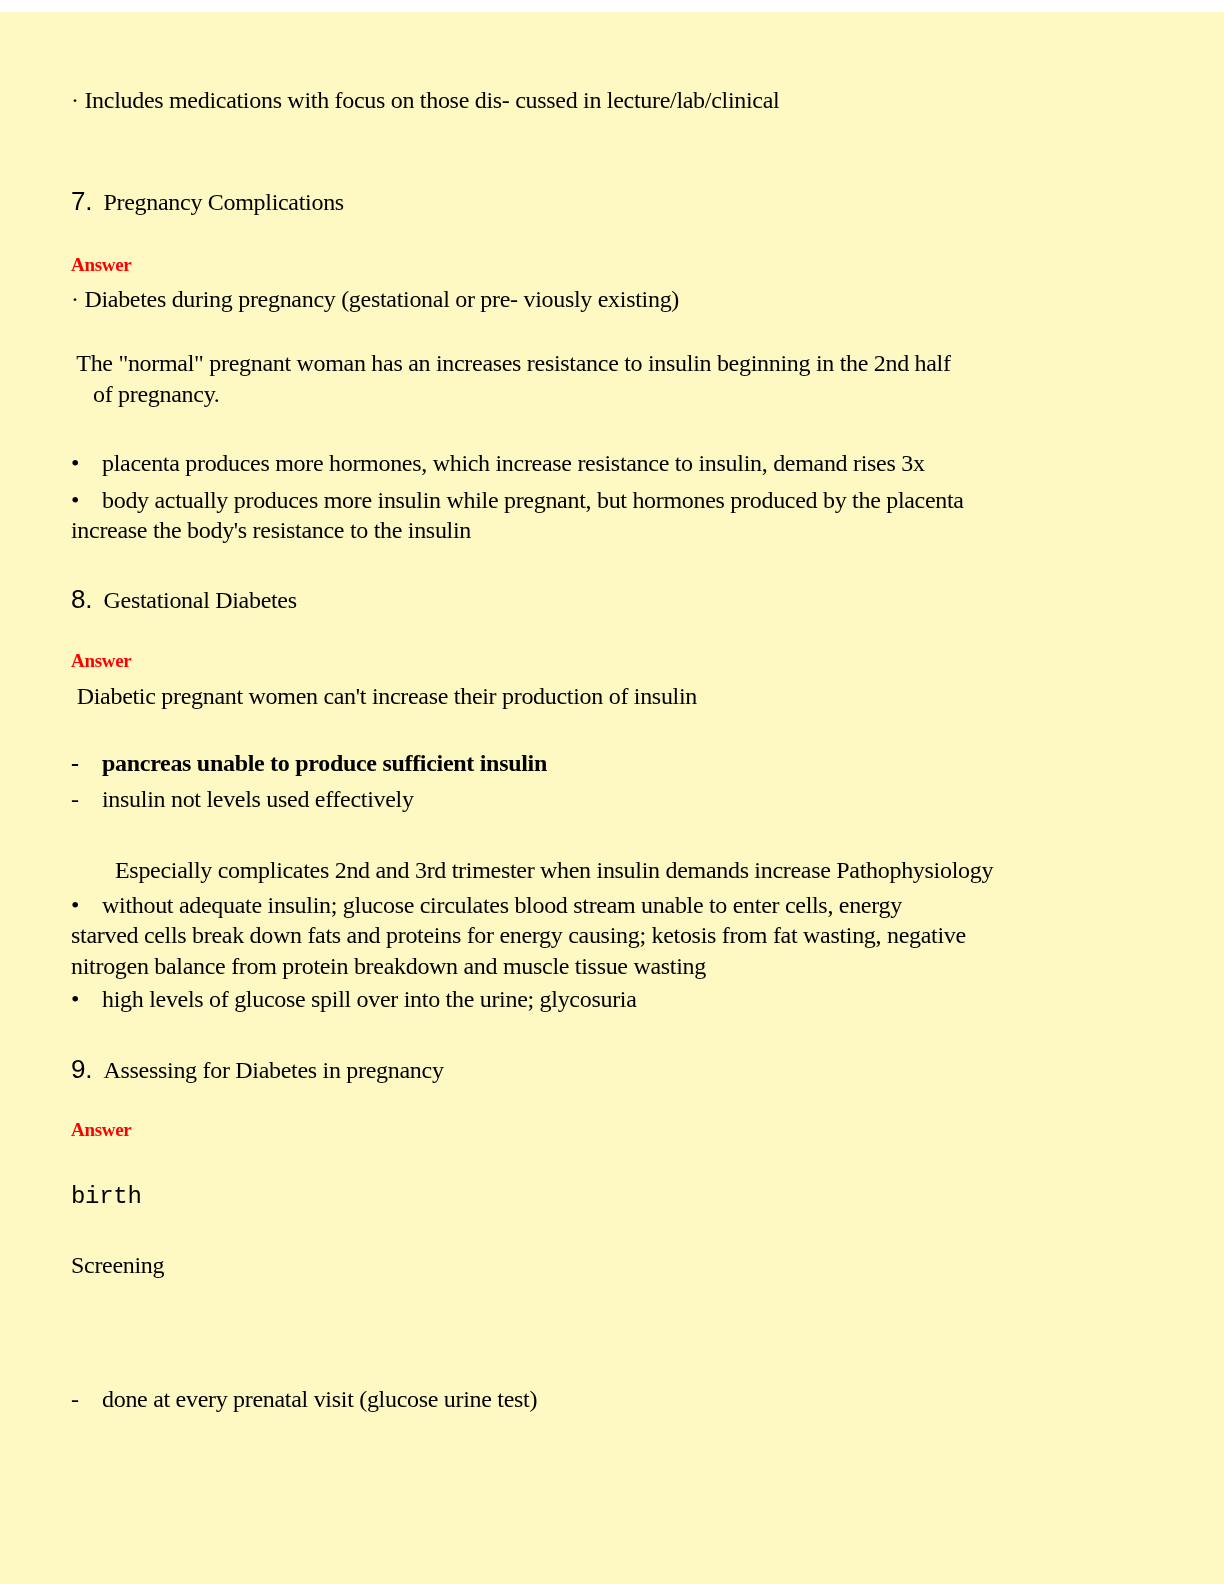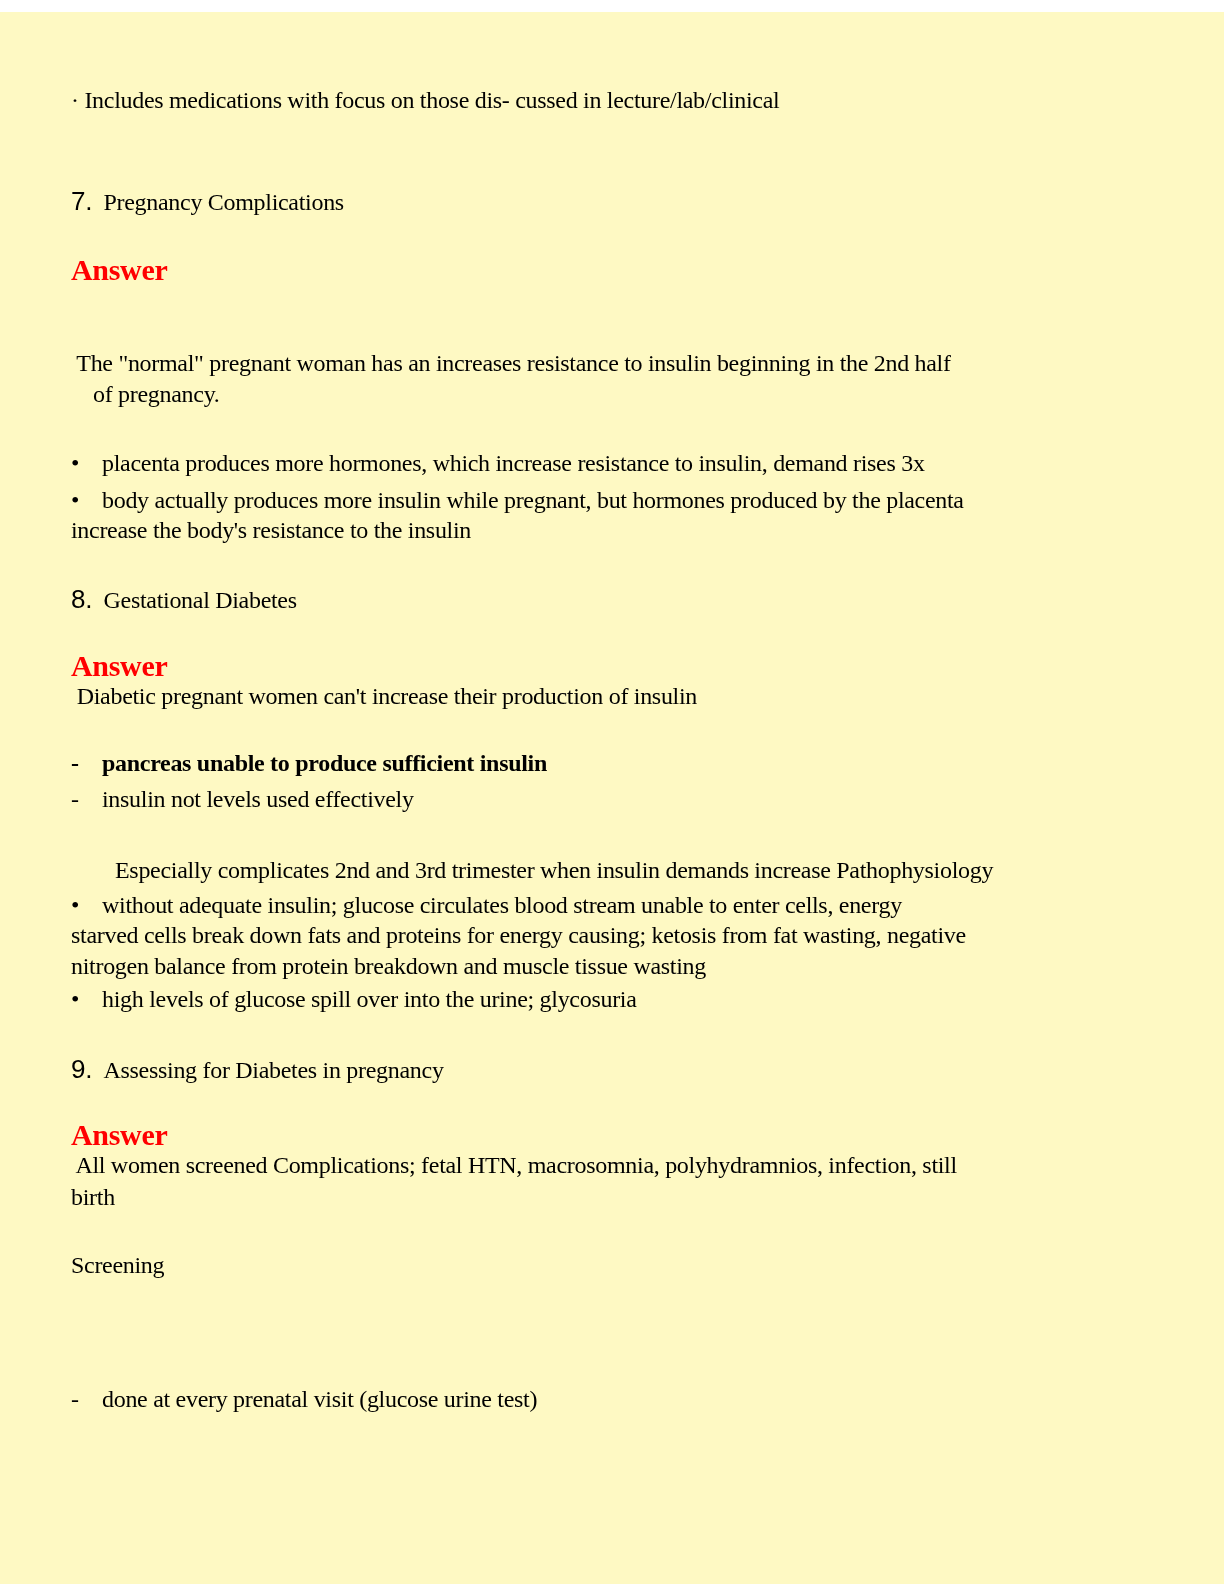--- a/index.html
+++ b/index.html
@@ -4,35 +4,36 @@
   <style>
     html, body { margin: 0; padding: 0; background: #ffffff; }
     body { width: 1224px; height: 1584px; position: relative; overflow: hidden; }
     .page { position: absolute; left: 0; top: 12px; width: 1224px; height: 1584px; background: #fef9c3; }
     .line {
       position: absolute; left: 71px; white-space: nowrap;
       font-family: "Liberation Serif", serif; font-size: 24px; color: #000; line-height: 1;
       letter-spacing: -0.3px;
     }
     .num { font-family: "Liberation Sans", sans-serif; font-size: 26px; }
-    .answer { color: #ff0000; font-weight: bold; font-size: 30px; }
+    .answer { color: #ff0000; font-weight: bold; font-size: 19px; }
     .bullet { display: inline-block; width: 31px; }
     .dash { display: inline-block; width: 31px; }
   </style>
 </head>
 <body>
 
 <div class="page">
 
   <div class="line" style="top:76px;">· Includes medications with focus on those dis- cussed in lecture/lab/clinical</div>
 
   <div class="line" style="top:176px;">
     <span class="num">7.</span>&nbsp;&nbsp;<span>Pregnancy Complications</span>
   </div>
   <div class="line answer" style="top:243px;">Answer</div>
+  <div class="line" style="top:275px;">· Diabetes during pregnancy (gestational or pre- viously existing)</div>
   <div class="line" style="top:339px;white-space:pre;"> The "normal" pregnant woman has an increases resistance to insulin beginning in the 2nd half</div>
   <div class="line" style="top:370px;margin-left:22px;">of pregnancy.</div>
   <div class="line" style="top:439px;">
     <span class="bullet">•</span><span>placenta produces more hormones, which increase resistance to insulin, demand rises 3x</span>
   </div>
   <div class="line" style="top:476px;">
     <span class="bullet">•</span><span>body actually produces more insulin while pregnant, but hormones produced by the placenta</span>
   </div>
   <div class="line" style="top:506px;">increase the body's resistance to the insulin</div>
 
@@ -54,20 +55,19 @@
   <div class="line" style="top:942px;">nitrogen balance from protein breakdown and muscle tissue wasting</div>
   <div class="line" style="top:911px;">starved cells break down fats and proteins for energy causing; ketosis from fat wasting, negative</div>
   <div class="line" style="top:975px;">
     <span class="bullet">•</span><span>high levels of glucose spill over into the urine; glycosuria</span>
   </div>
 
   <div class="line" style="top:1044px;">
     <span class="num">9.</span>&nbsp;&nbsp;<span>Assessing for Diabetes in pregnancy</span>
   </div>
   <div class="line answer" style="top:1108px;">Answer</div>
-  <div class="line" style="top:1141px;white-space:pre;"> All women screened Complications; fetal HTN, macrosomnia, polyhydramnios, infection, still</div>
-  <div class="line" style="top:1173px;">birth</div>
+  <div class="line" style="top:1173px;font-family:Liberation Mono, monospace;">birth</div>
   <div class="line" style="top:1241px;">Screening</div>
   <div class="line" style="top:1375px;">
     <span class="dash">-</span><span>done at every prenatal visit (glucose urine test)</span>
   </div>
 
 </div>
 
 </body></html>

